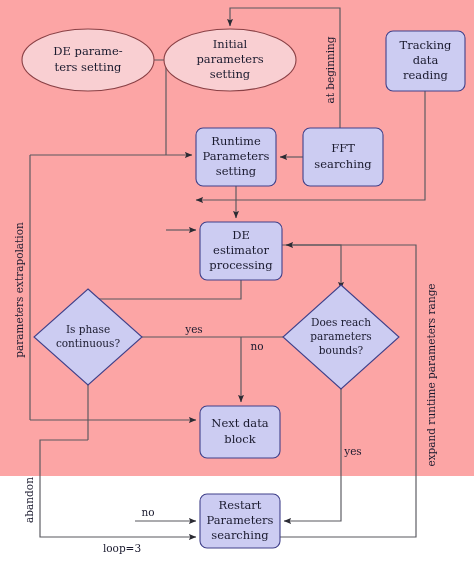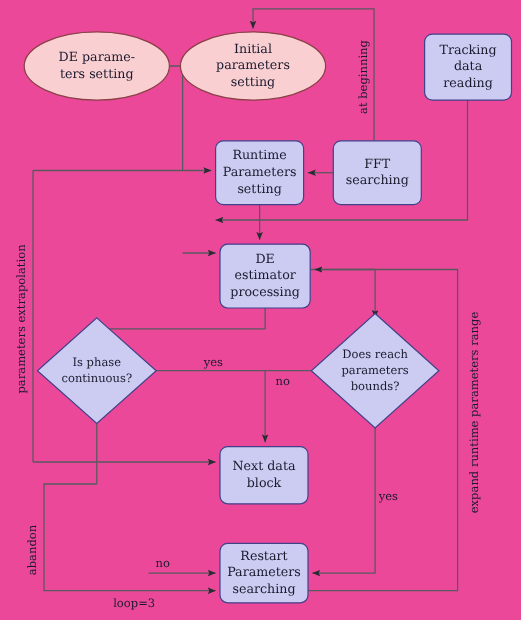--- a/index.html
+++ b/index.html
@@ -1,20 +1,20 @@
 <!DOCTYPE html>
 <html><head>
 <meta charset="utf-8">
 <style>
   html,body{margin:0;padding:0;background:#ffffff;}
   body{
     font-family:"DejaVu Serif","Liberation Serif",serif;
     width:474px;height:564px;overflow:hidden;
   }
-  #stage{position:relative;width:474px;height:564px;background:#ec4899;}
+  #stage{position:relative;width:474px;height:476px;background:#fca5a5;}
   svg#flow{position:absolute;left:0;top:0;width:474px;height:564px;}
   .node-label{
     fill:#1a1a2e;
     font-family:"DejaVu Serif","Liberation Serif",serif;
     text-anchor:middle;
     dominant-baseline:middle;
   }
   .edge-label{
     fill:#1a1a2e;
     font-family:"DejaVu Serif","Liberation Serif",serif;

